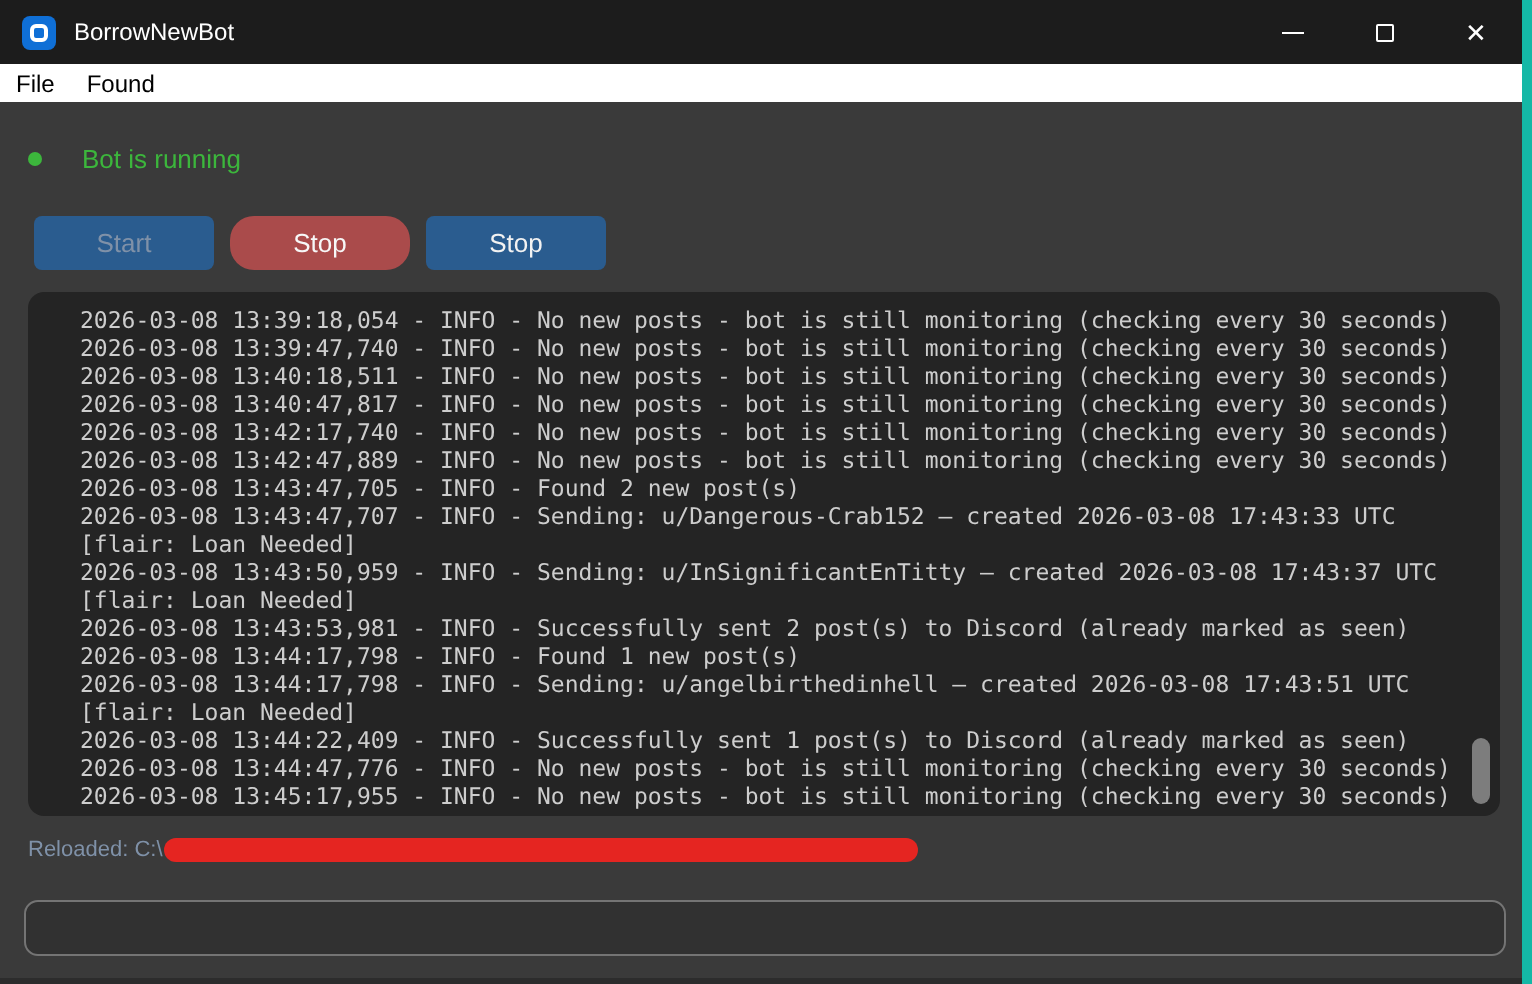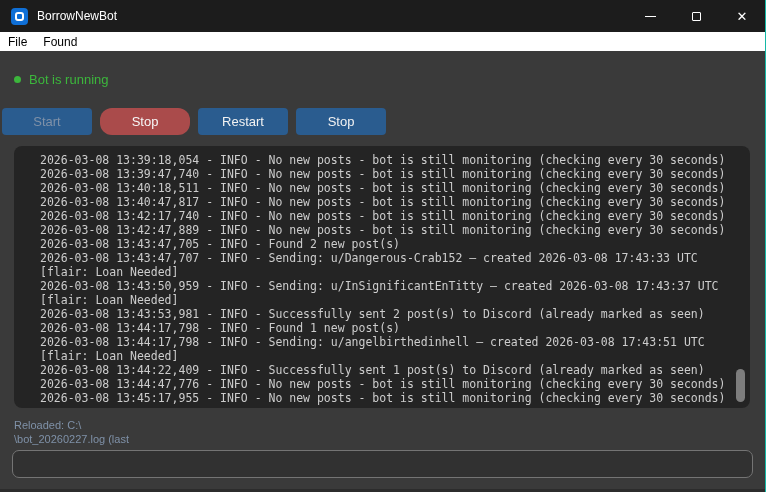--- a/index.html
+++ b/index.html
@@ -2,21 +2,21 @@
 <html><head>
 <meta charset="utf-8">
 <style>
   * { margin: 0; padding: 0; box-sizing: border-box; }
   html, body { width: 766px; height: 492px; overflow: hidden; }
   body { font-family: "Liberation Sans", sans-serif; }
 
   .window {
     position: relative; width: 766px; height: 492px;
     background: #3a3a3a; overflow: hidden;
-    border-right: 1px solid #14b8a6;
+    border-right: 5px solid #14b8a6;
   }
 
   
   .titlebar {
     position: absolute; top: 0; left: 0; width: 100%; height: 32px;
     background: #1c1c1c; display: flex; align-items: center;
   }
   .app-icon {
     width: 17px; height: 17px; margin-left: 11px;
     background: #0f6fd6; border-radius: 4px;
@@ -45,27 +45,27 @@
     background: #ffffff; display: flex; align-items: flex-start;
   }
   .menu-item {
     color: #000000; font-size: 12px; padding: 0 8px; height: 100%;
     display: flex; align-items: center;
   }
 
   
   .status-row {
     position: absolute; top: 72px; left: 14px;
-    display: flex; align-items: center; gap: 8px;
+    display: flex; align-items: center; gap: 20px;
   }
   .status-dot { width: 7px; height: 7px; border-radius: 50%; background: #3cb63c; }
   .status-text { color: #3cb63c; font-size: 13px; }
 
   
-  .btn-row { position: absolute; top: 108px; left: 2px; display: flex; gap: 8px; }
+  .btn-row { position: absolute; top: 108px; left: 17px; display: flex; gap: 8px; }
   .btn {
     width: 90px; height: 27px; border: none; border-radius: 4px;
     font-family: "Liberation Sans", sans-serif; font-size: 13px;
     display: flex; align-items: center; justify-content: center; cursor: default;
   }
   .btn-blue { background: #2a5c8f; color: #f2f2f2; }
   .btn-blue-disabled { background: #2a5c8f; color: #7f91a8; }
   .btn-red { background: #aa4b4b; color: #f7f7f7; border-radius: 12px; }
 
   
@@ -83,21 +83,21 @@
   .log-scrollbar-thumb {
     position: absolute; right: 5px; bottom: 6px; width: 9px; height: 33px;
     background: #7d7d7d; border-radius: 4.5px;
   }
 
   
   .statusbar {
     position: absolute; top: 418px; left: 14px; width: 740px;
     color: #7f91a8; font-size: 11px; line-height: 14px;
   }
-  .statusbar-line1 { display: flex; height: 14px; flex-direction: column; }
+  .statusbar-line1 { display: flex; align-items: center; height: 14px; }
   .redaction-bar {
     display: inline-block; width: 377px; height: 12px;
     background: #e52521; border-radius: 6px; margin: 0 1px;
   }
 
   
   .command-input {
     position: absolute; top: 450px; left: 12px; width: 741px; height: 28px;
     background: #313131; border: 1.5px solid #747474; border-radius: 7px;
     color: #e0e0e0; font-family: "Liberation Sans", sans-serif; font-size: 12px;
@@ -138,33 +138,31 @@
   </div>
 
   <div class="status-row">
     <span class="status-dot"></span>
     <span class="status-text">Bot is running</span>
   </div>
 
   <div class="btn-row">
     <button class="btn btn-blue-disabled">Start</button>
     <button class="btn btn-red">Stop</button>
-    <button class="btn btn-blue">Restart</button>
     <button class="btn btn-blue">Stop</button>
   </div>
 
   <div class="log-area">
     <div class="log-content"><div class="log-line">2026-03-08 13:39:18,054 - INFO - No new posts - bot is still monitoring (checking every 30 seconds)</div><div class="log-line">2026-03-08 13:39:47,740 - INFO - No new posts - bot is still monitoring (checking every 30 seconds)</div><div class="log-line">2026-03-08 13:40:18,511 - INFO - No new posts - bot is still monitoring (checking every 30 seconds)</div><div class="log-line">2026-03-08 13:40:47,817 - INFO - No new posts - bot is still monitoring (checking every 30 seconds)</div><div class="log-line">2026-03-08 13:42:17,740 - INFO - No new posts - bot is still monitoring (checking every 30 seconds)</div><div class="log-line">2026-03-08 13:42:47,889 - INFO - No new posts - bot is still monitoring (checking every 30 seconds)</div><div class="log-line">2026-03-08 13:43:47,705 - INFO - Found 2 new post(s)</div><div class="log-line">2026-03-08 13:43:47,707 - INFO - Sending: u/Dangerous-Crab152 — created 2026-03-08 17:43:33 UTC</div><div class="log-line">[flair: Loan Needed]</div><div class="log-line">2026-03-08 13:43:50,959 - INFO - Sending: u/InSignificantEnTitty — created 2026-03-08 17:43:37 UTC</div><div class="log-line">[flair: Loan Needed]</div><div class="log-line">2026-03-08 13:43:53,981 - INFO - Successfully sent 2 post(s) to Discord (already marked as seen)</div><div class="log-line">2026-03-08 13:44:17,798 - INFO - Found 1 new post(s)</div><div class="log-line">2026-03-08 13:44:17,798 - INFO - Sending: u/angelbirthedinhell — created 2026-03-08 17:43:51 UTC</div><div class="log-line">[flair: Loan Needed]</div><div class="log-line">2026-03-08 13:44:22,409 - INFO - Successfully sent 1 post(s) to Discord (already marked as seen)</div><div class="log-line">2026-03-08 13:44:47,776 - INFO - No new posts - bot is still monitoring (checking every 30 seconds)</div><div class="log-line">2026-03-08 13:45:17,955 - INFO - No new posts - bot is still monitoring (checking every 30 seconds)</div></div>
     <div class="log-scrollbar-thumb"></div>
   </div>
 
   <div class="statusbar">
     <div class="statusbar-line1">
       <span>Reloaded: C:\</span>
       <span class="redaction-bar"></span>
-      <span>\bot_20260227.log (last</span>
     </div>
   </div>
 
   <input class="command-input" type="text" placeholder="" style="">
 
   <div class="bottom-edge"></div>
 </div>
 
 </body></html>

